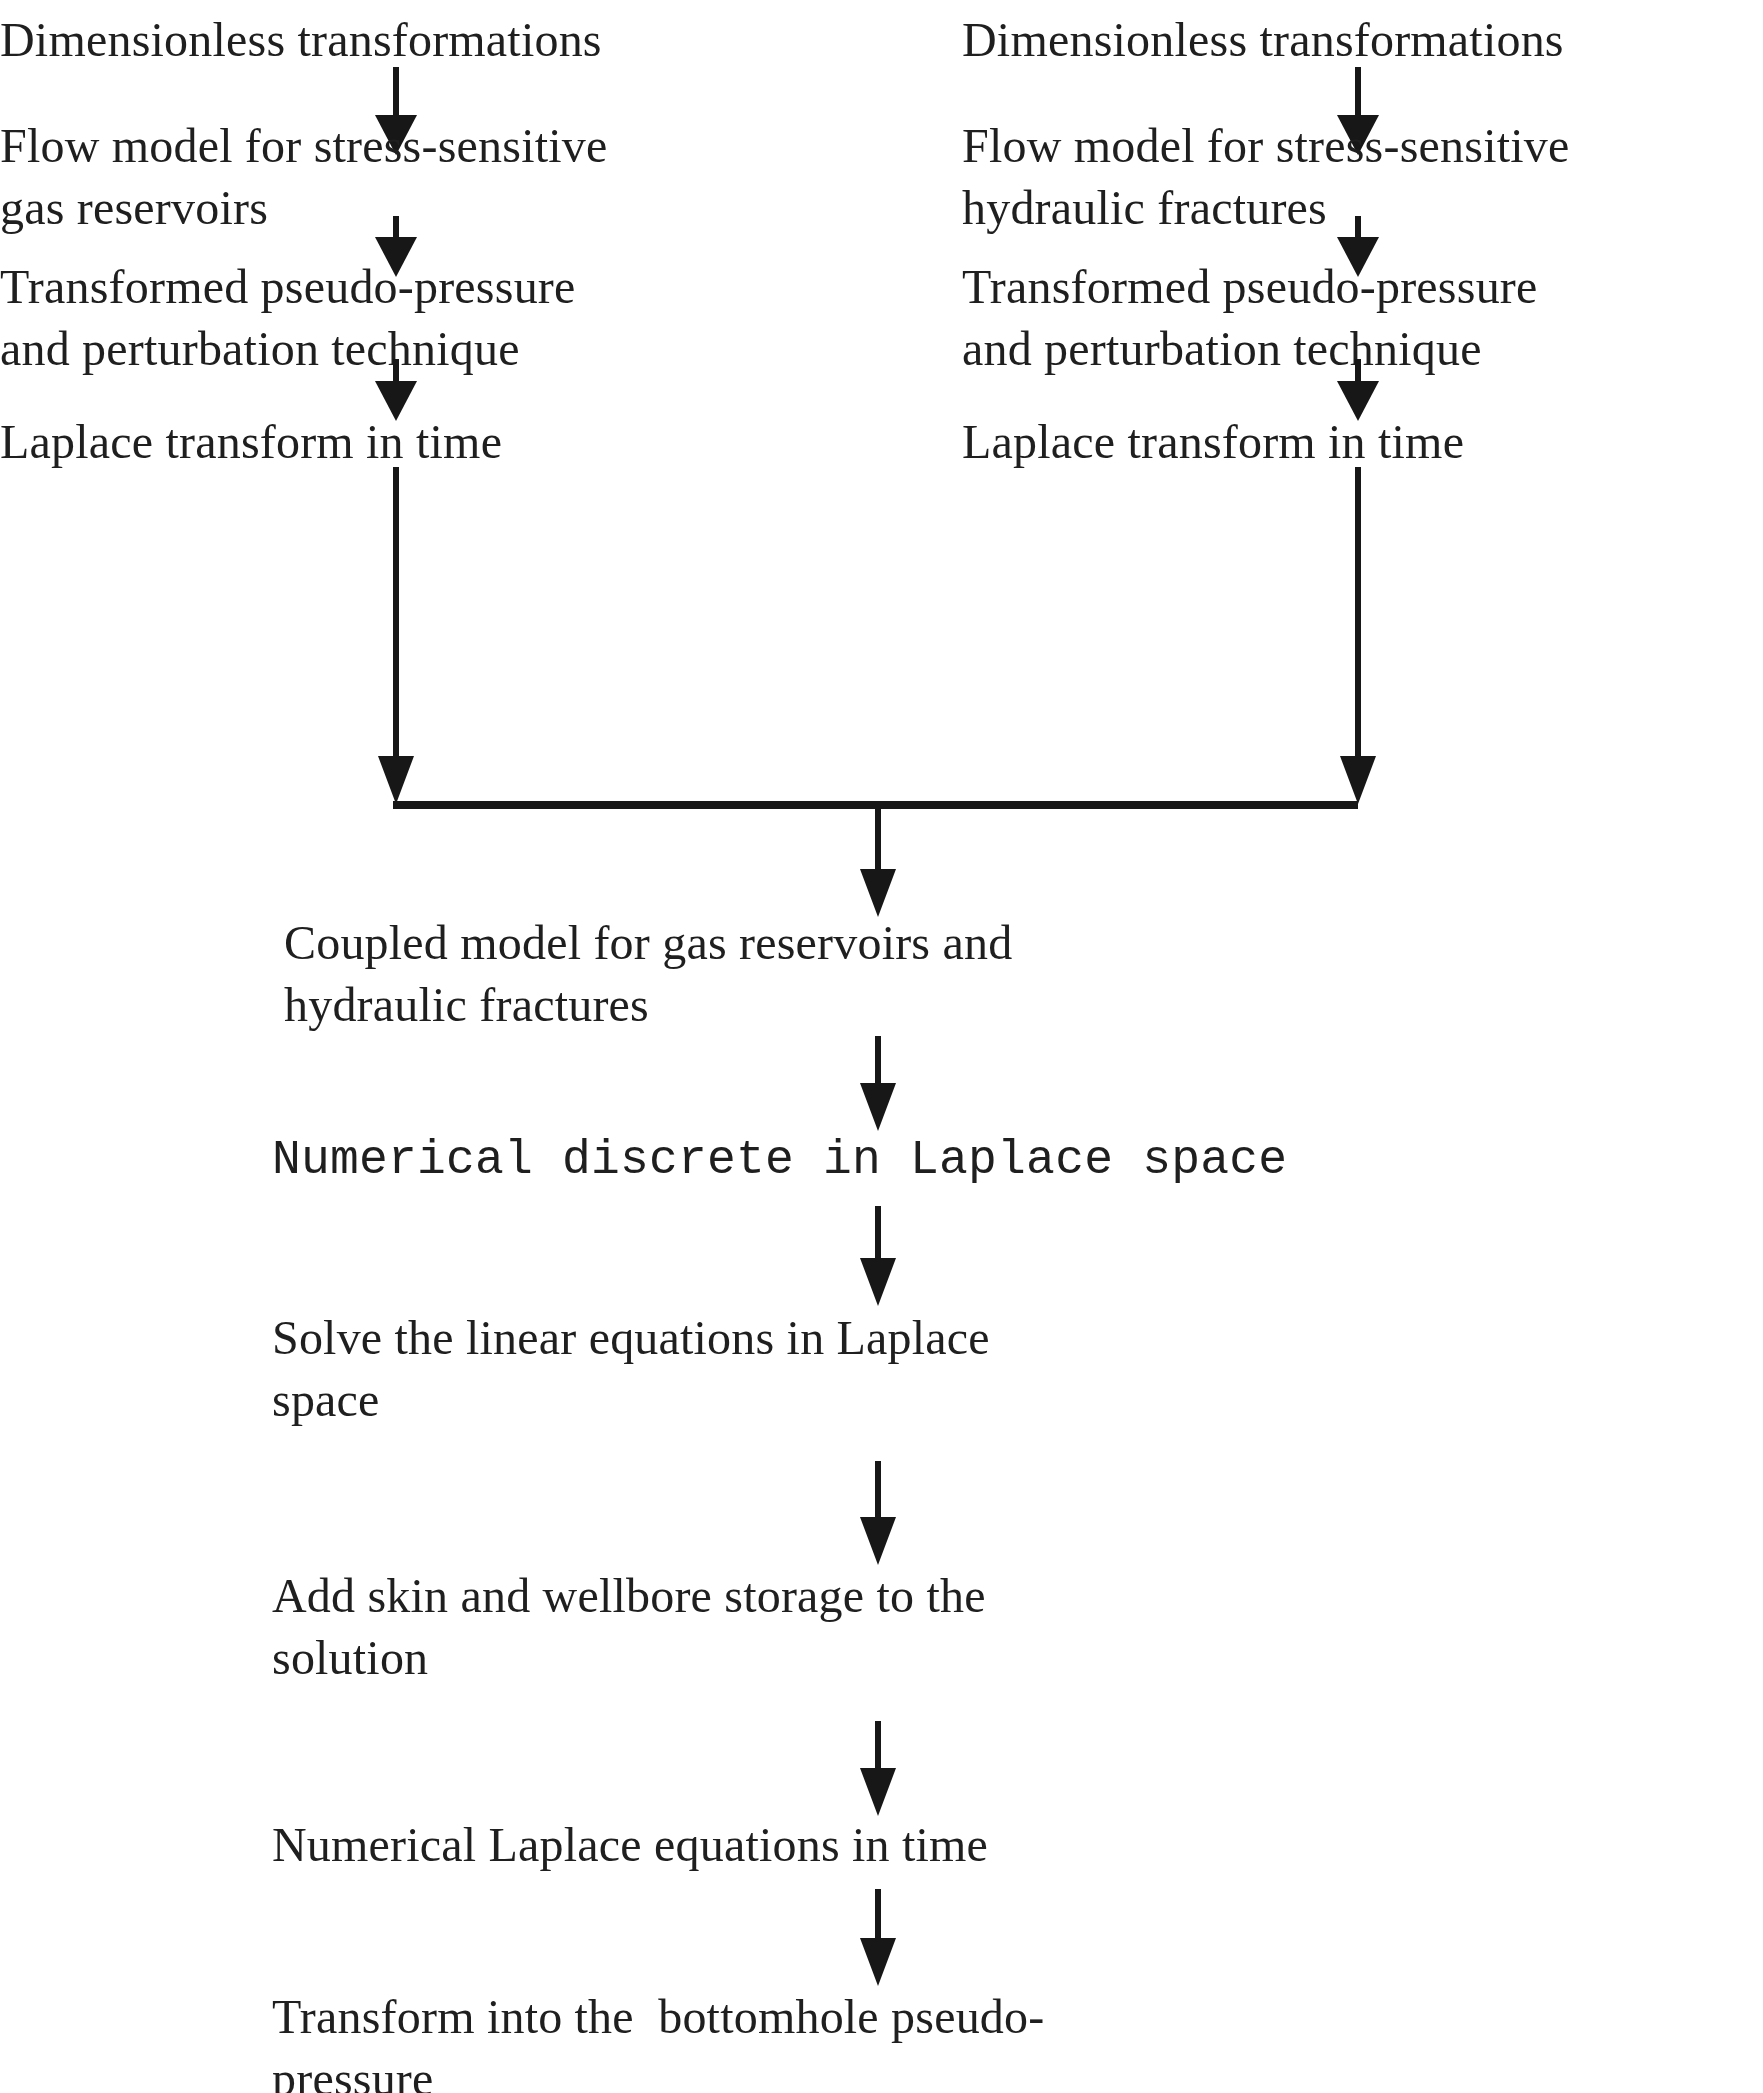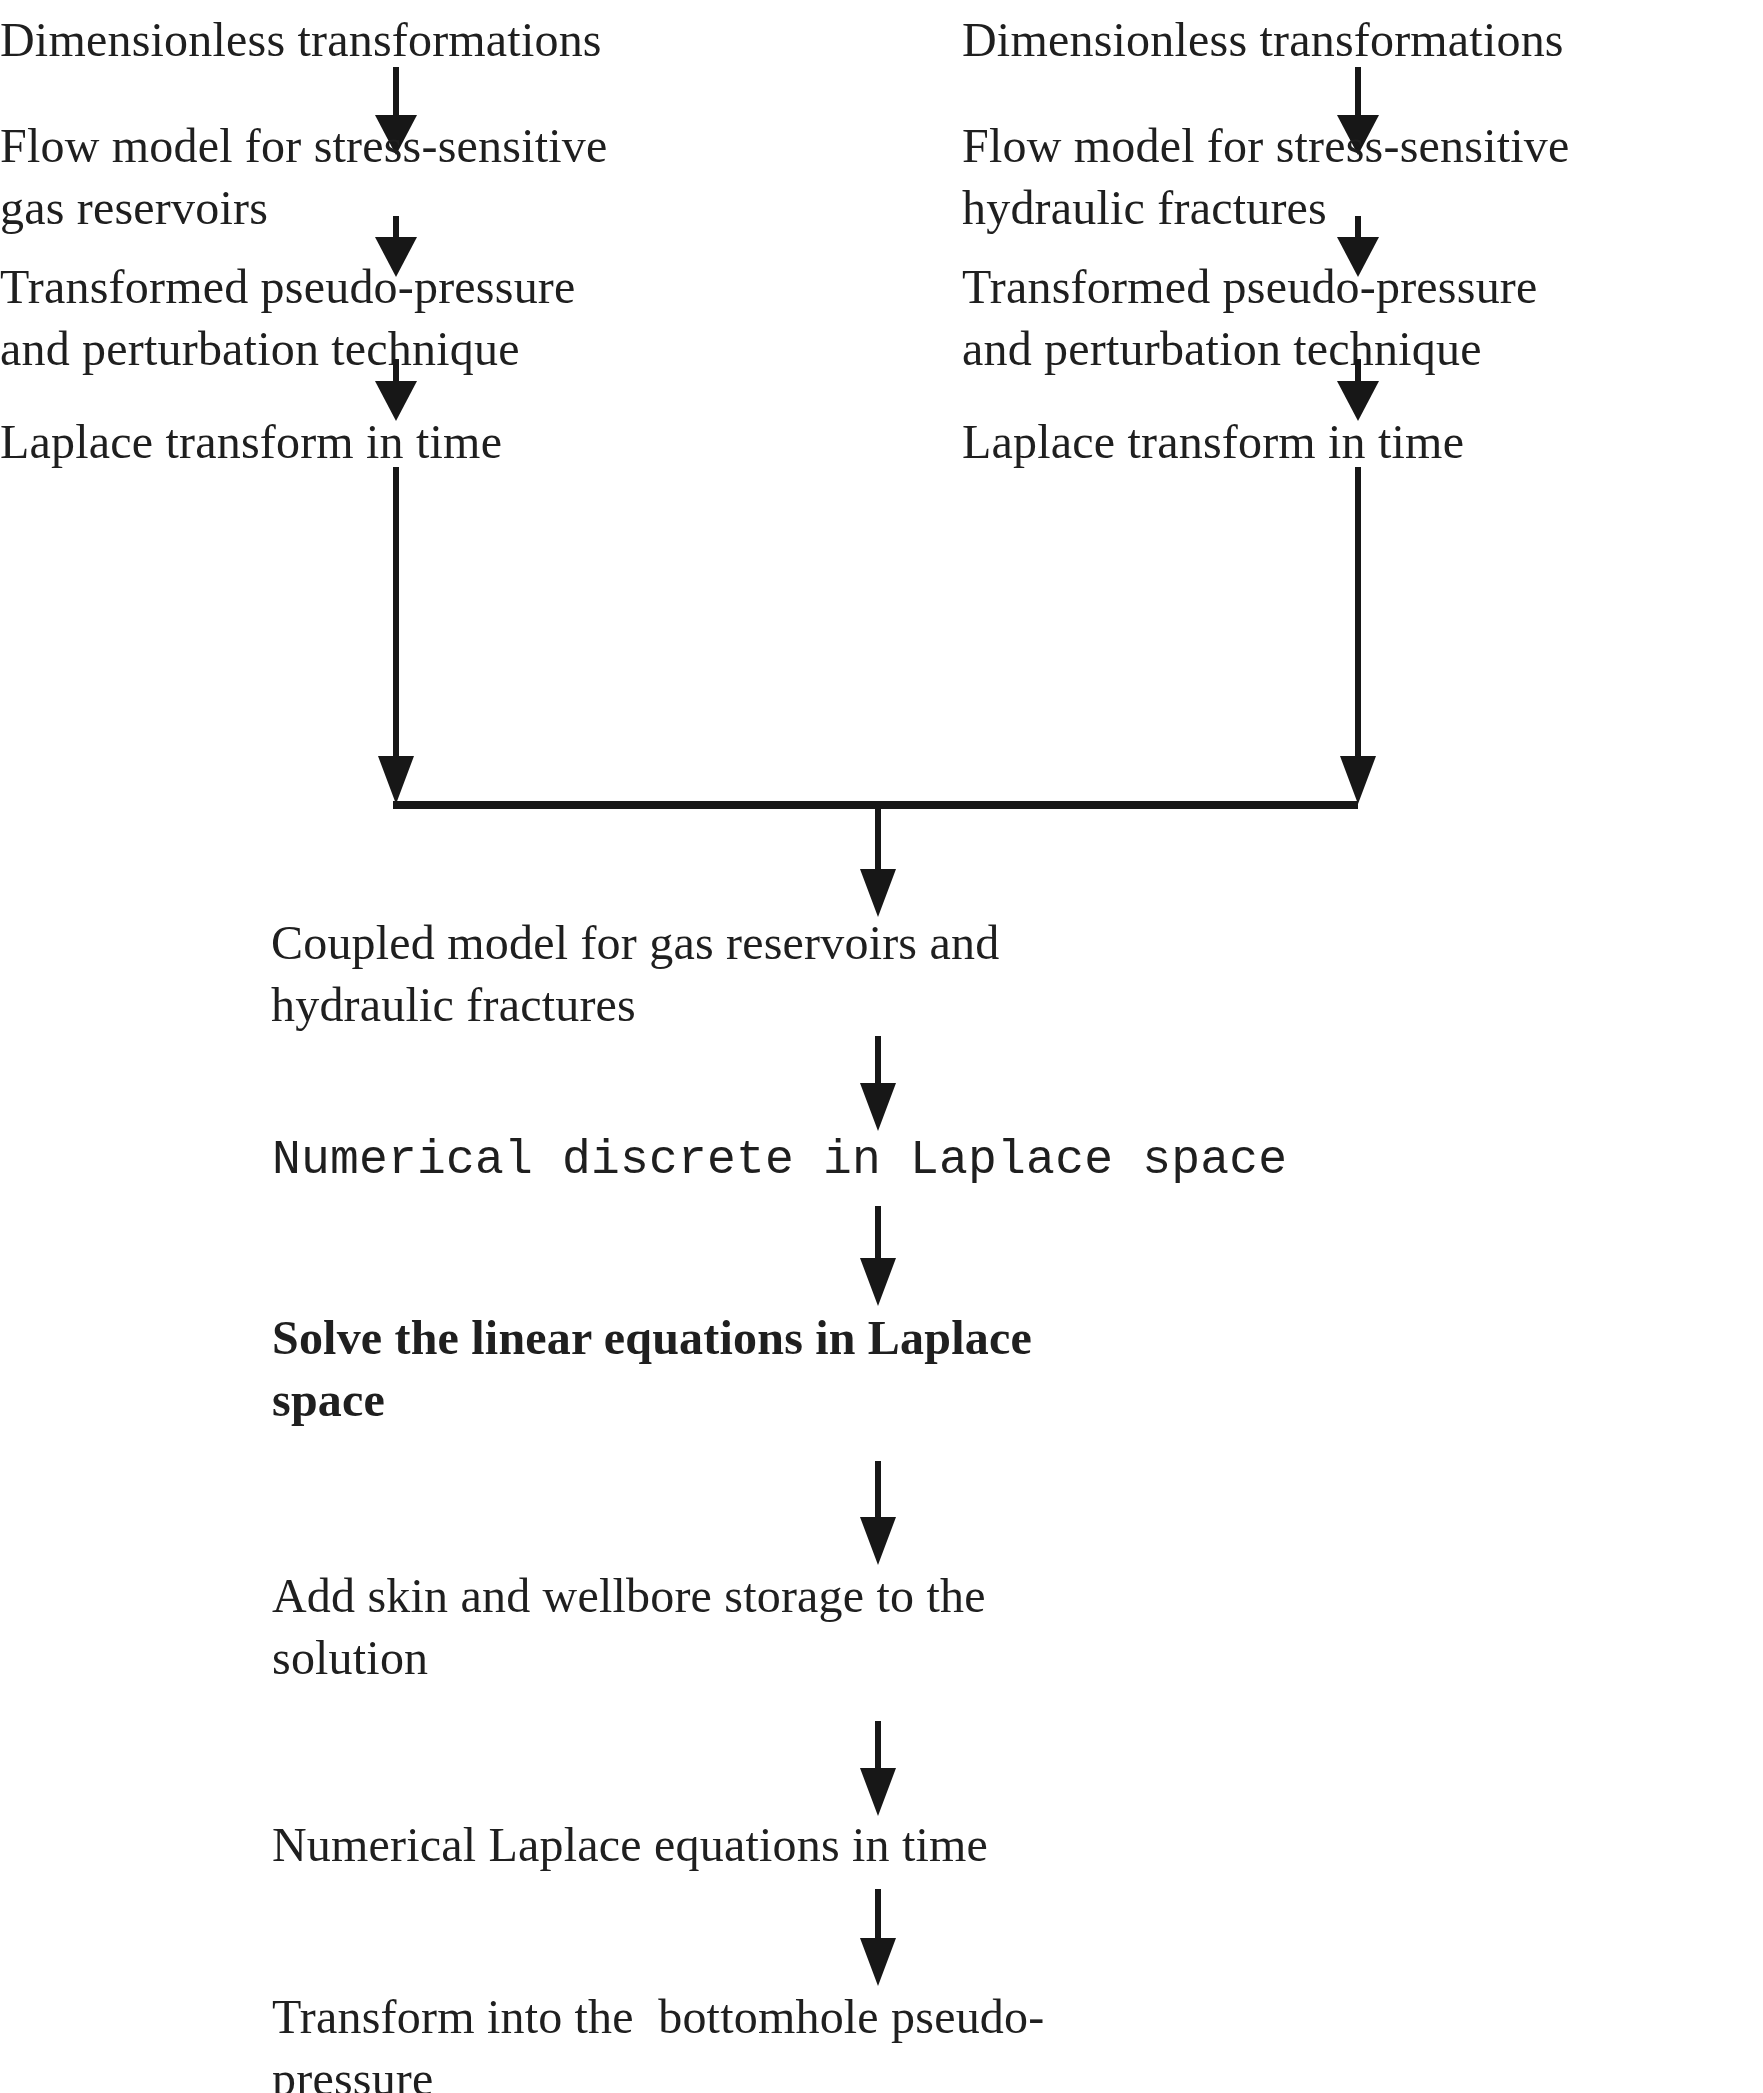--- a/index.html
+++ b/index.html
@@ -134,36 +134,36 @@
     <div class="head"></div>
   </div>
 
   <div class="junction-bar" style="left:393px; top:801px; width:965px;"></div>
 
   <div class="arrow thin" style="left:857px; top:808px; width:42px; height:109px;">
     <div class="shaft" style="height:67px;"></div>
     <div class="head"></div>
   </div>
 
-  <div class="node" style="left:271px; width:1211px; top:912px;">Coupled model for gas reservoirs and
+  <div class="node" style="left:284px; width:1211px; top:912px;">Coupled model for gas reservoirs and
 hydraulic fractures</div>
 
   <div class="arrow thin" style="left:857px; top:1036px; width:42px; height:95px;">
     <div class="shaft" style="height:54px;"></div>
     <div class="head"></div>
   </div>
 
   <div class="node" style="left:272px; width:1211px; top:1129px;font-family:Liberation Mono, monospace;">Numerical discrete in Laplace space</div>
 
   <div class="arrow thin" style="left:857px; top:1206px; width:42px; height:100px;">
     <div class="shaft" style="height:57px;"></div>
     <div class="head"></div>
   </div>
 
-  <div class="node" style="left:272px; width:1211px; top:1307px;font-weight:bold;">Solve the linear equations in Laplace
+  <div class="node" style="left:272px; width:1211px; top:1307px;">Solve the linear equations in Laplace
 space</div>
 
   <div class="arrow thin" style="left:857px; top:1461px; width:42px; height:104px;">
     <div class="shaft" style="height:61px;"></div>
     <div class="head"></div>
   </div>
 
   <div class="node" style="left:272px; width:1211px; top:1565px;">Add skin and wellbore storage to the
 solution</div>
 

